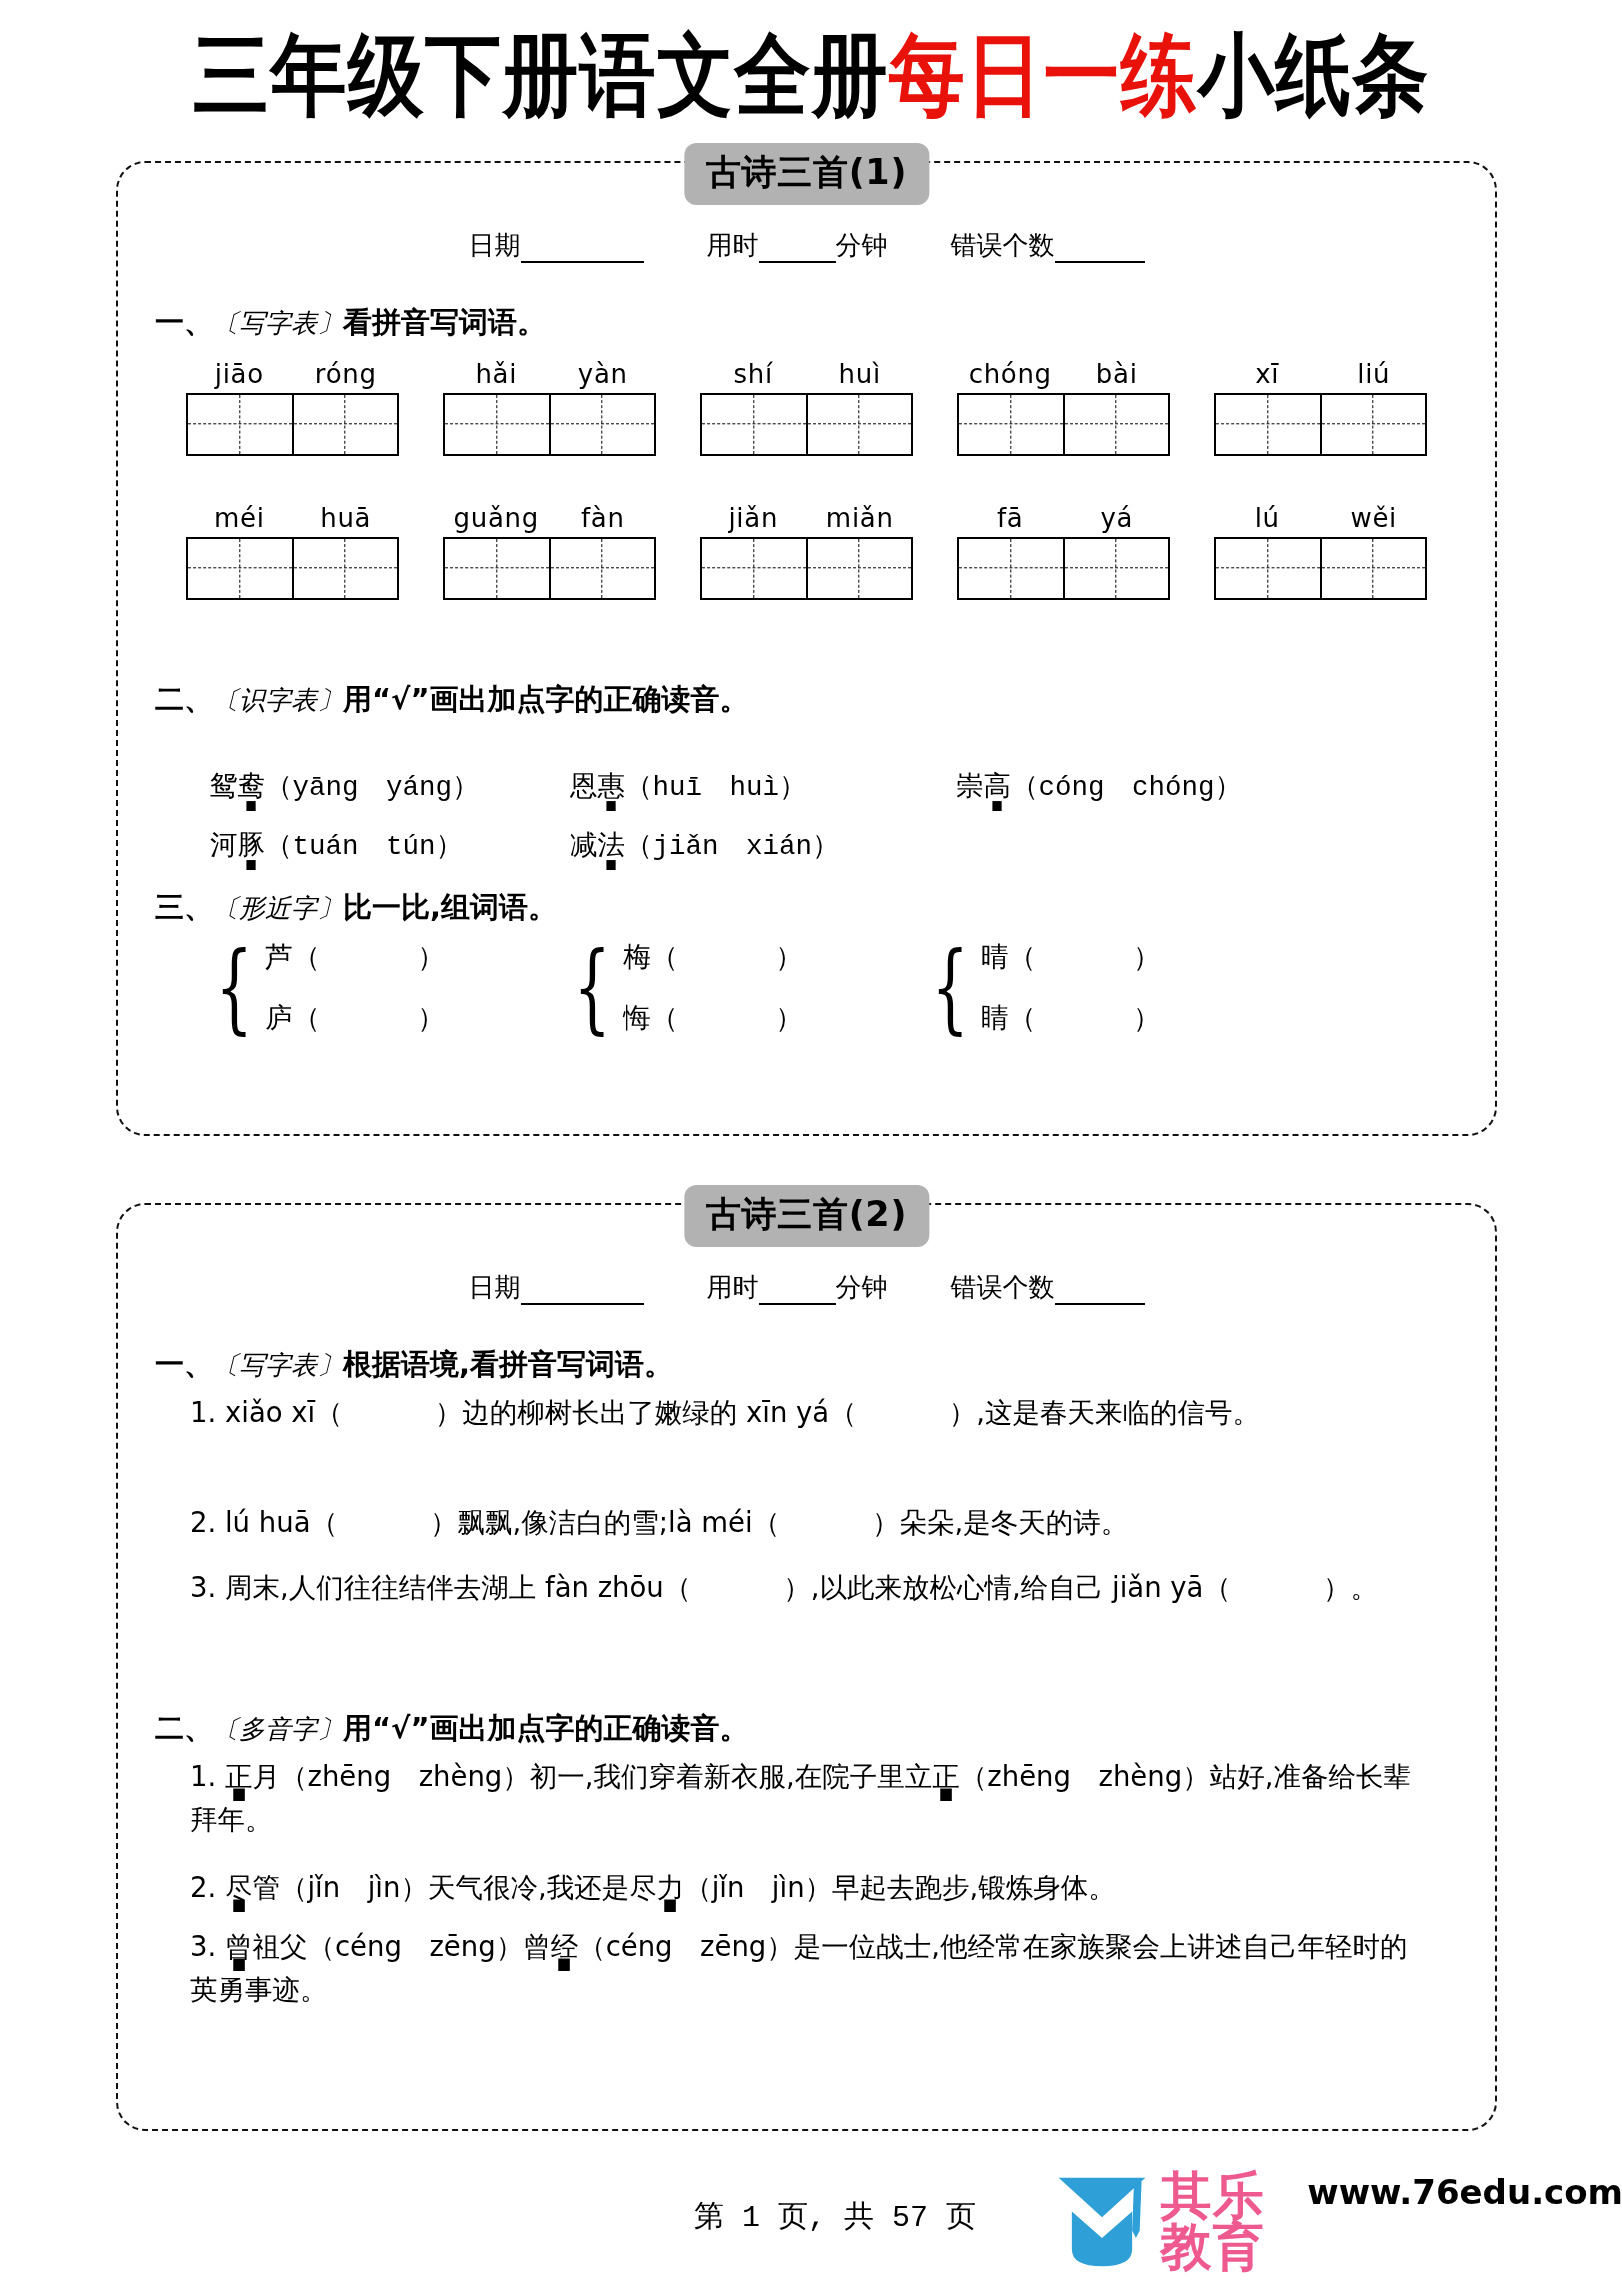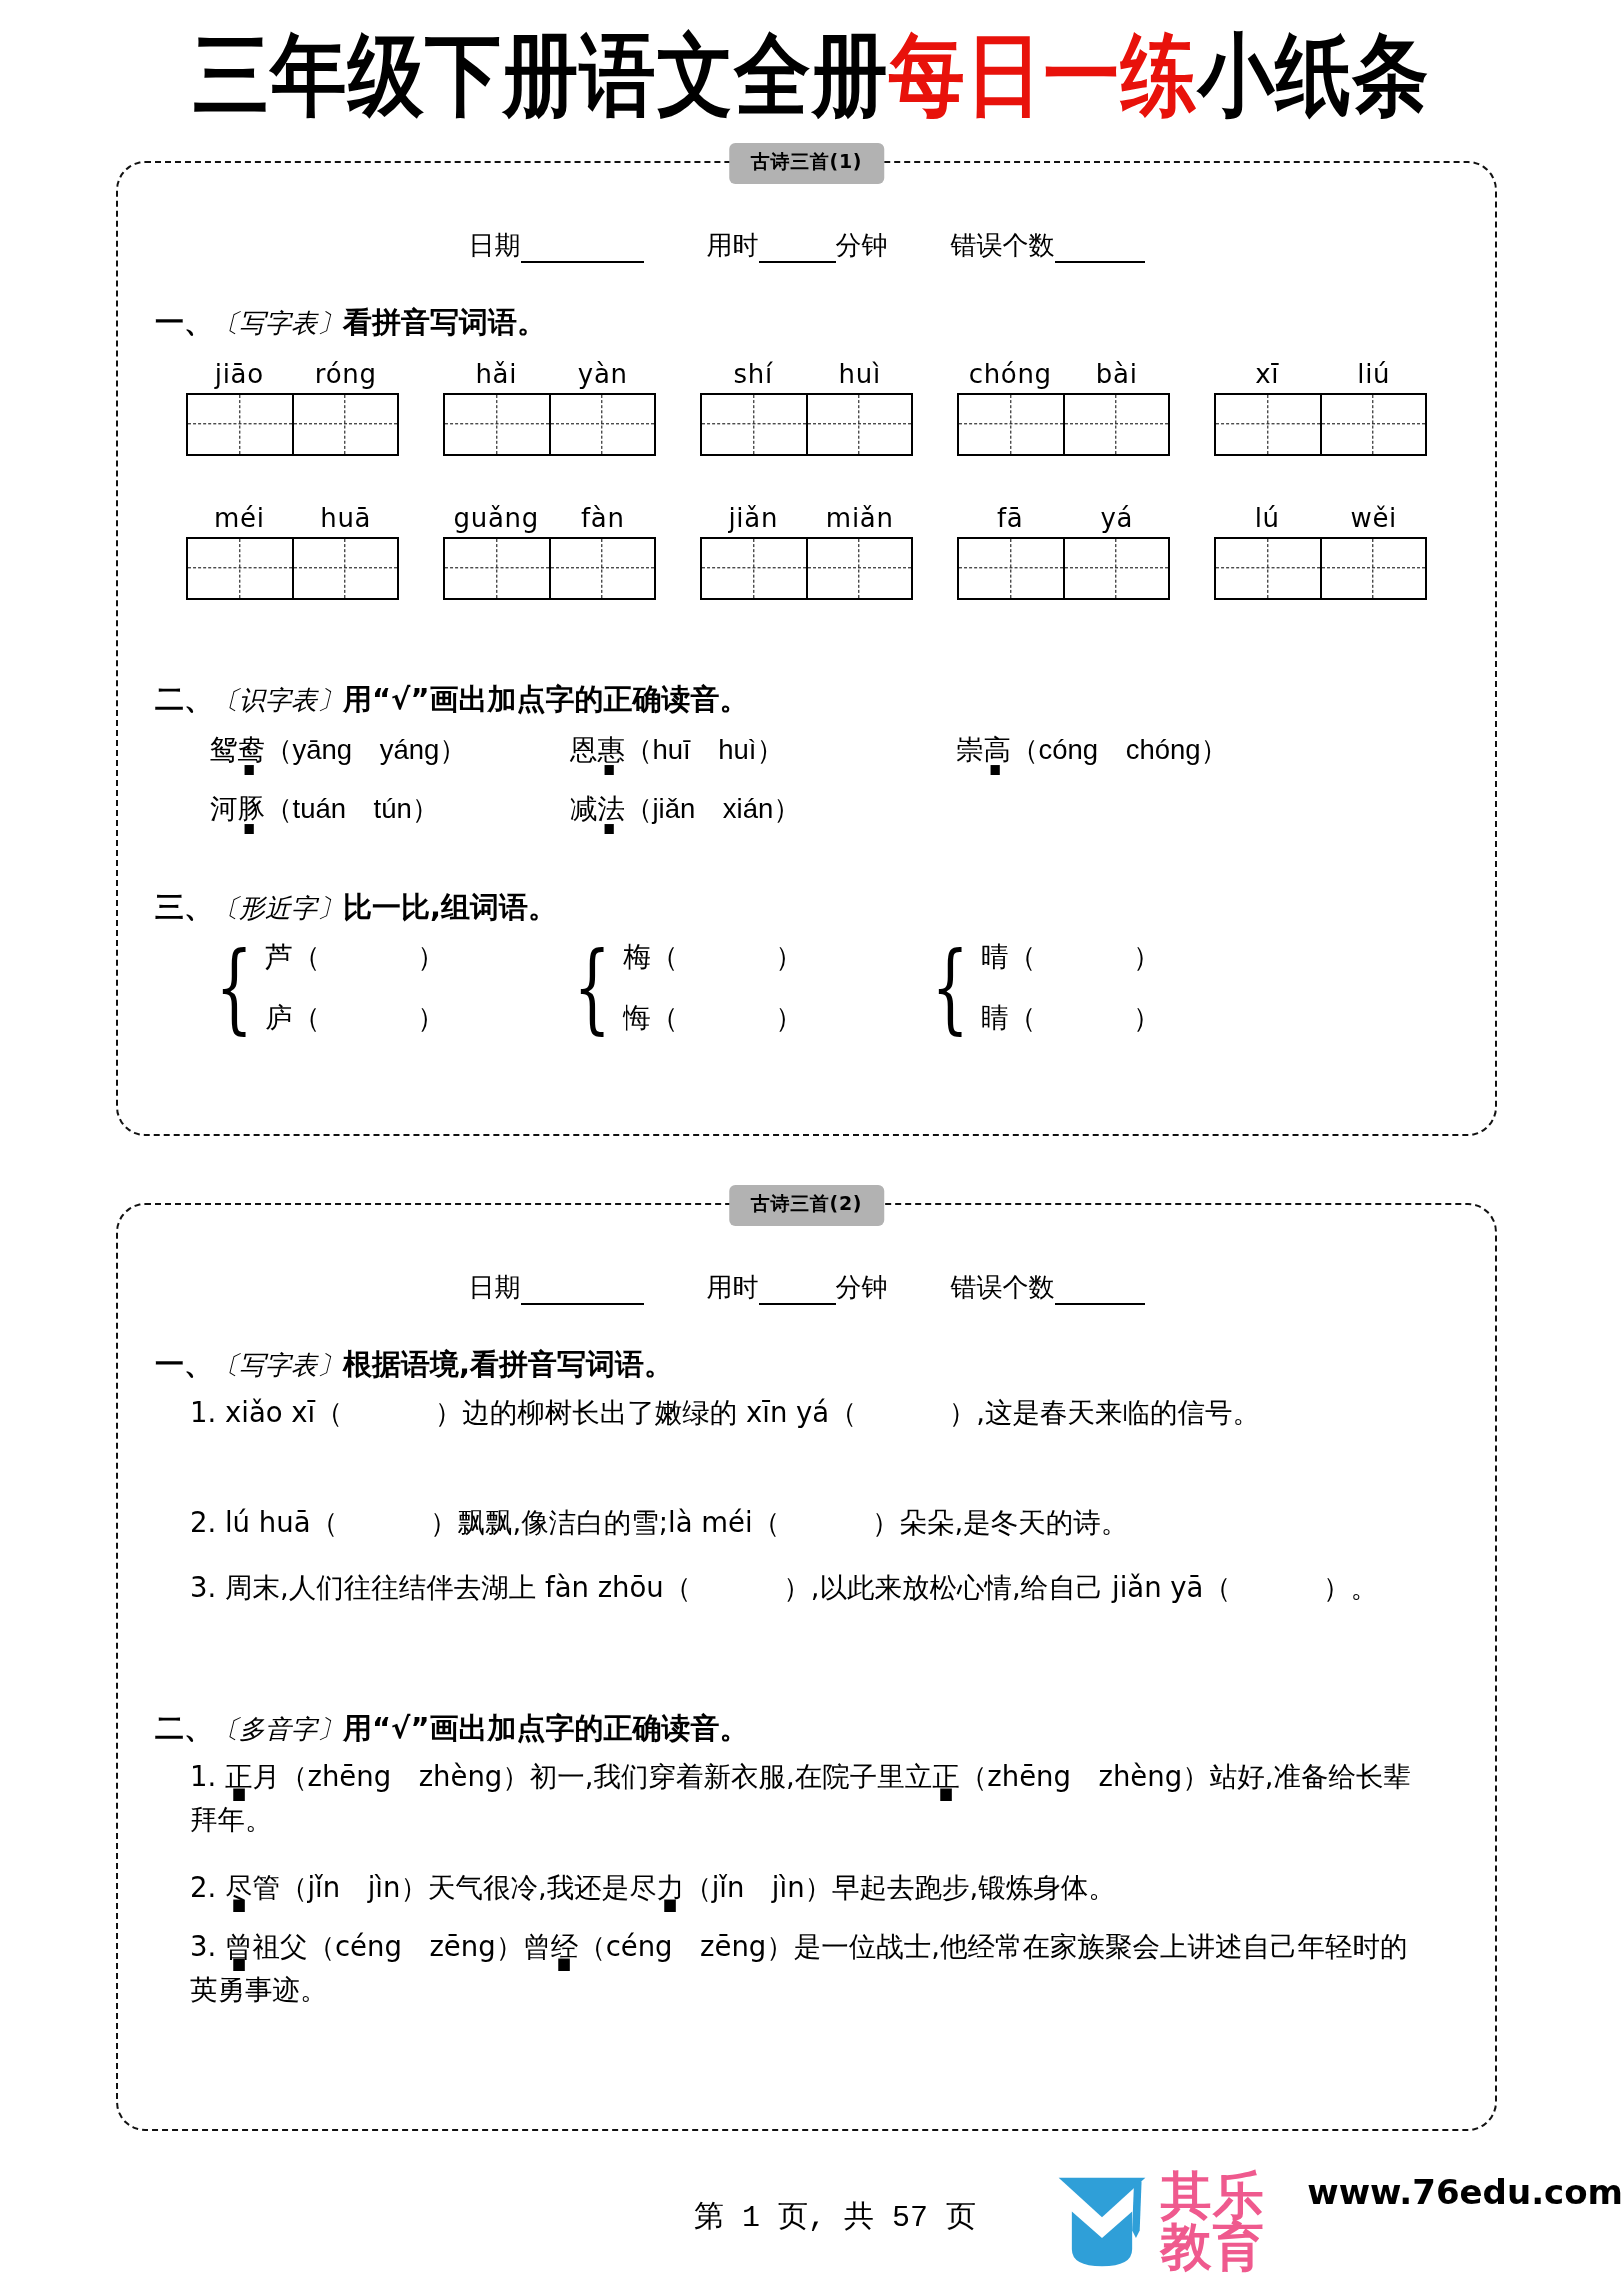--- a/index.html
+++ b/index.html
@@ -40,23 +40,23 @@
     box-sizing:border-box;
     background:#fff;
   }
   #card1 { top:161px; height:975px; }
   #card2 { top:1203px; height:928px; }
 
   .sect-head {
     position:absolute; top:-19.6px; left:50%;
     transform:translateX(-50%);
     background:#b2b2b2;
-    border-radius:6px;
+    border-radius:12px;
     padding:5.9px 22px 8.5px 22px;
-    font-size:19px;
+    font-size:35px;
     font-weight:bold;
     font-family:"DejaVu Sans", sans-serif;
     letter-spacing:0.7px;
     white-space:nowrap;
     color:#000;
   }
 
   .meta-row {
     position:absolute; top:65px; left:0; width:100%;
     display:flex; justify-content:center; align-items:flex-end;
@@ -105,22 +105,22 @@
     border-left:1.3px dashed #000; transform:translateX(-0.7px);
   }
   .gcell::after {
     content:""; position:absolute; top:50%; left:0; right:0;
     border-top:1.3px dashed #000; transform:translateY(-0.7px);
   }
 
   
   .read-row { position:absolute; display:flex; }
   .read-item {
-    font-size:27.5px; font-family:Liberation Sans, sans-serif;
-    white-space:nowrap; position:relative;
+    font-size:27.5px; font-family:Liberation Mono, monospace;
+    white-space:nowrap; position:relative;margin-top:36px;
   }
   .dotted { position:relative; }
   .dotted::after {
     content:"·"; position:absolute; left:50%; top:22px;
     transform:translateX(-50%) scale(2.4);
     font-weight:bold; line-height:1;
   }
 
   
   .brace-row { position:absolute; left:0; width:100%;

